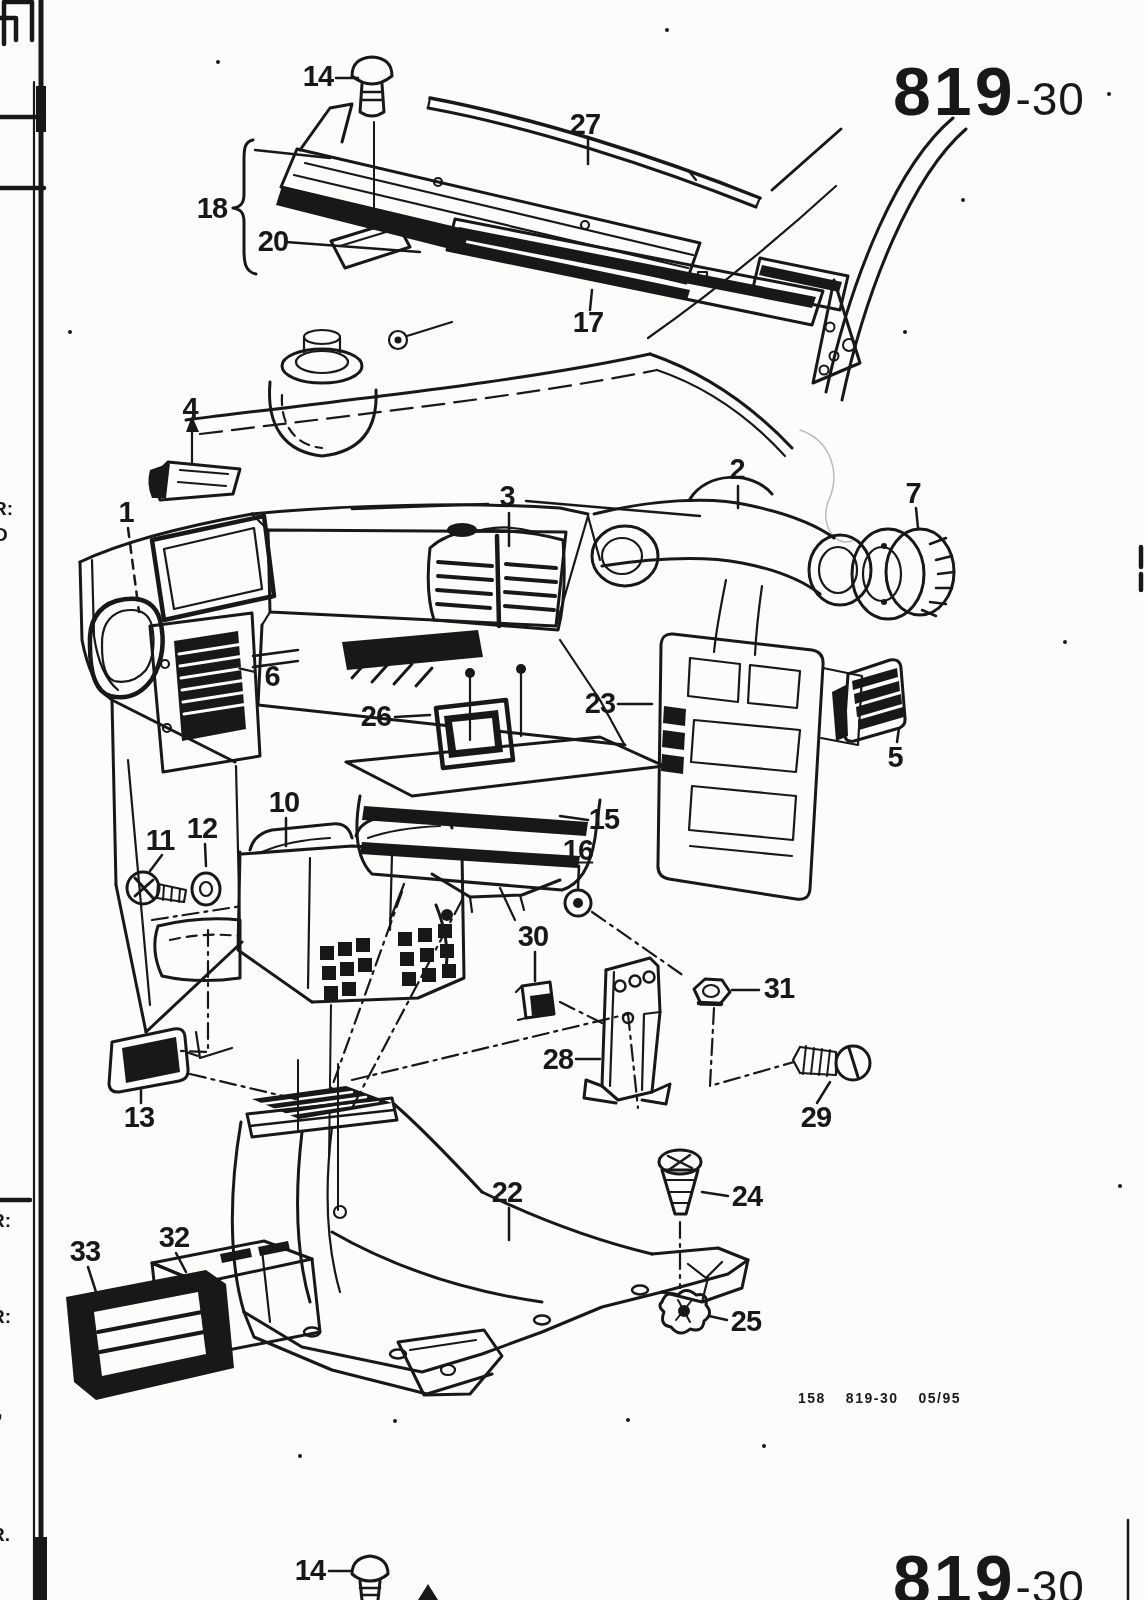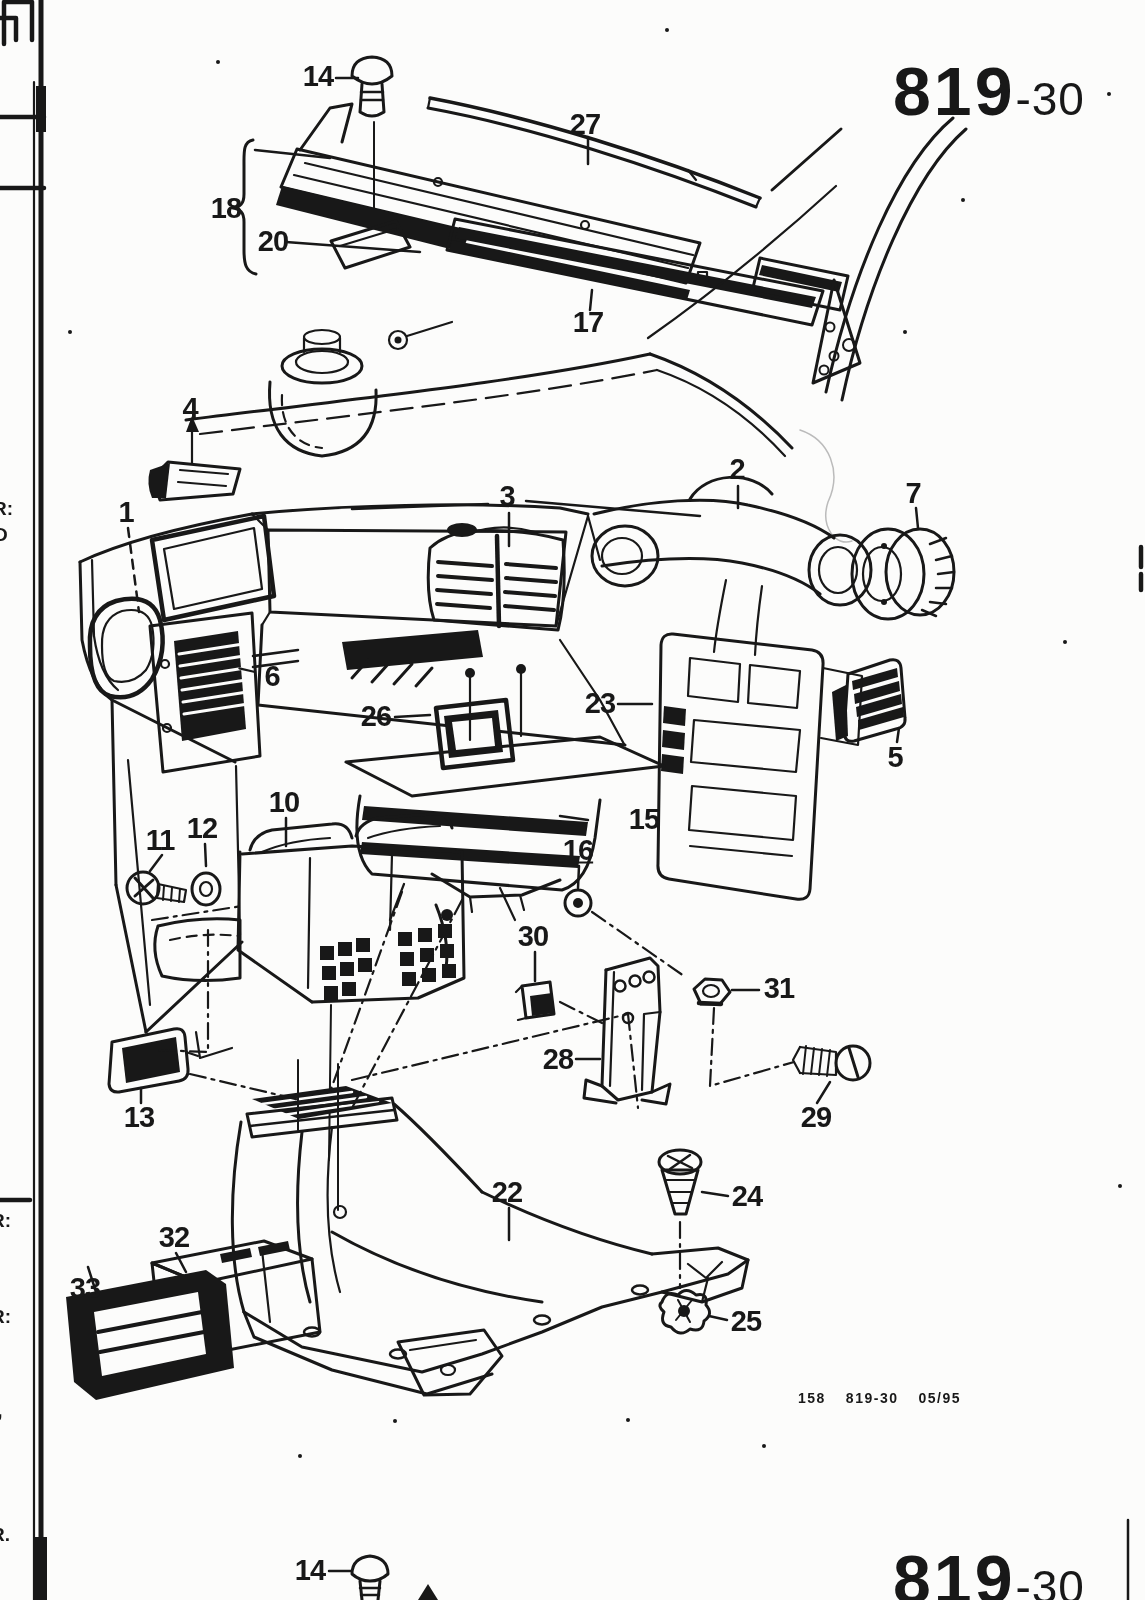--- a/index.html
+++ b/index.html
@@ -434,47 +434,47 @@
 </div>
 
 <div class="hdr" style="left:893px;top:1540px">
   <span class="main">819</span>
       <span class="suf">-30</span>
 </div>
 
 <div class="layer" id="callout-layer">
       <div class="callout" style="left: 318px; top: 76px;">14</div>
       <div class="callout" style="left: 585px; top: 124px;">27</div>
-      <div class="callout" style="left: 226px; top: 208px;">18</div>
+      <div class="callout" style="left: 212px; top: 208px;">18</div>
       <div class="callout" style="left: 264px; top: 241px; margin-left: 9px;">20</div>
       <div class="callout" style="left: 588px; top: 322px;">17</div>
       <div class="callout" style="left: 190px; top: 408px;">4</div>
       <div class="callout" style="left: 126px; top: 512px;">1</div>
       <div class="callout" style="left: 507px; top: 496px;">3</div>
       <div class="callout" style="left: 737px; top: 469px;">2</div>
       <div class="callout" style="left: 913px; top: 493px;">7</div>
       <div class="callout" style="left: 272px; top: 676px;">6</div>
       <div class="callout" style="left: 600px; top: 703px;">23</div>
       <div class="callout" style="left: 895px; top: 757px;">5</div>
       <div class="callout" style="left: 376px; top: 716px; text-align: right;">26</div>
-      <div class="callout" style="left: 604px; top: 819px; margin-left: 40px;">15</div>
+      <div class="callout" style="left: 604px; top: 819px;">15</div>
       <div class="callout" style="left: 578px; top: 850px; text-decoration: underline;">16</div>
       <div class="callout" style="left: 284px; top: 802px;">10</div>
       <div class="callout" style="left: 160px; top: 840px;">11</div>
       <div class="callout" style="left: 202px; top: 828px; text-align: right;">12</div>
       <div class="callout" style="left: 533px; top: 936px;">30</div>
       <div class="callout" style="left: 779px; top: 988px;">31</div>
       <div class="callout" style="left: 558px; top: 1059px;">28</div>
       <div class="callout" style="left: 816px; top: 1117px; text-align: center;">29</div>
       <div class="callout" style="left: 139px; top: 1117px;">13</div>
       <div class="callout" style="left: 507px; top: 1192px;">22</div>
       <div class="callout" style="left: 747px; top: 1196px;">24</div>
       <div class="callout" style="left: 746px; top: 1321px;">25</div>
       <div class="callout" style="left: 174px; top: 1237px;">32</div>
-      <div class="callout" style="left: 85px; top: 1251px; margin-top: 37px;">33</div>
+      <div class="callout" style="left: 85px; top: 1251px;">33</div>
       <div class="callout" style="left: 310px; top: 1570px;">14</div>
     </div>
 
 <div class="layer" id="fragment-layer">
       <div class="frag" style="left: -7px; top: 498px;">R:</div>
       <div class="frag" style="left: -6px; top: 524px;">D</div>
       <div class="frag" style="left: -9px; top: 1210px;">R:</div>
       <div class="frag" style="left: -9px; top: 1306px;">R:</div>
       <div class="frag" style="left: -9px; top: 1400px;">(,</div>
       <div class="frag" style="left: -6px; top: 1480px;">]</div>

